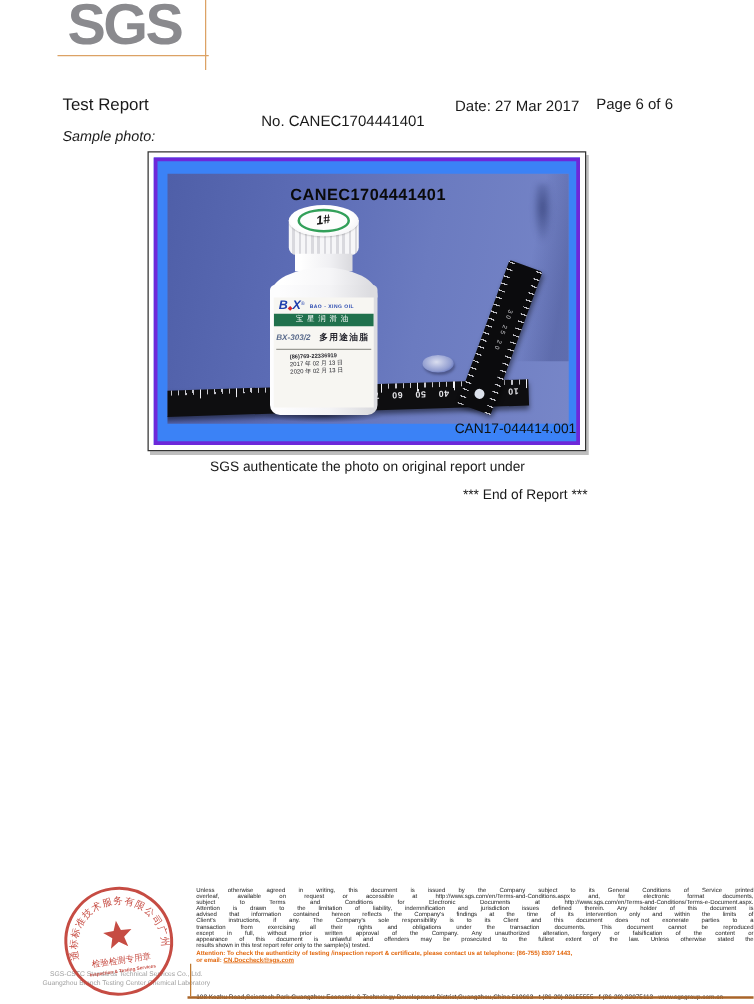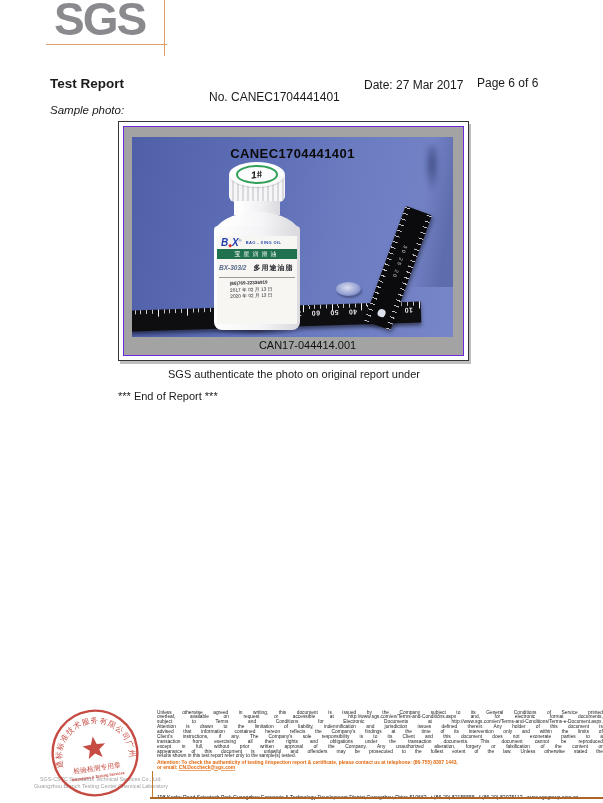--- a/index.html
+++ b/index.html
@@ -5,32 +5,32 @@
   * { margin:0; padding:0; box-sizing:border-box; }
   html,body { background:#ffffff; }
   body { width:603px; height:803px; position:relative; font-family:"Liberation Sans",sans-serif; color:#1a1a1a; overflow:hidden; }
 
   
   .logo-text { position:absolute; left:54px; top:-8px; font-size:46px; font-weight:bold; color:#8a8a8e; letter-spacing:-2px; }
   .logo-hline { position:absolute; left:46px; top:44px; width:121px; height:1px; background:#dca265; }
   .logo-vline { position:absolute; left:164px; top:0; width:1px; height:56px; background:#dca265; }
 
   
-  .hdr-title { position:absolute; left:50px; top:76px; font-size:13.5px; font-weight:bold; }
+  .hdr-title { position:absolute; left:50px; top:76px; font-size:13.5px; font-weight:normal; }
   .hdr-no    { position:absolute; left:209px; top:90px; font-size:12px; }
   .hdr-date  { position:absolute; left:364px; top:78px; font-size:12px; }
   .hdr-page  { position:absolute; left:477px; top:76px; font-size:12px; }
   .sample-label { position:absolute; left:50px; top:104px; font-size:11.5px;font-style:italic; }
 
   
   .photo-frame { position:absolute; left:118px; top:121px; width:351px; height:240px; border:1px solid #333; background:#fff; box-shadow:2px 3px 0 rgba(110,110,110,.45); }
-  .photo-inner { position:absolute; left:4px; top:4px; right:4px; bottom:4px; border:1px solid #6d28d9; background:#a3a3a3; }
+  .photo-inner { position:absolute; left:4px; top:4px; right:4px; bottom:4px; border:3px solid #6d28d9; background:#3b82f6; }
   .photo { position:absolute; left:8px; top:10px; width:321px; height:200px; overflow:hidden;
            background:linear-gradient(100deg,#4f5fa8 0%,#5d6db6 35%,#6b7bc0 62%,#7786c8 100%); }
-  .caption { position:absolute; left:0; right:0; bottom:4px; text-align:center; font-size:11px; color:#111;margin-left:28px; }
+  .caption { position:absolute; left:0; right:0; bottom:4px; text-align:right; font-size:11px; color:#111;margin-left:28px; }
 
   .photo-id { position:absolute; left:0; right:0; top:9px; text-align:center; font-size:13px; font-weight:bold; color:#0a0a0a; letter-spacing:.4px; }
   .smudge { position:absolute; left:292px; top:8px; width:16px; height:48px; background:radial-gradient(ellipse at 50% 40%, rgba(28,38,88,.55), rgba(28,38,88,0) 70%); filter:blur(2px); }
   .right-shade { position:absolute; right:0; top:0; width:48px; height:150px; background:linear-gradient(100deg, rgba(0,0,0,0) 40%, rgba(35,45,105,.28) 80%); }
   .dark-strip { position:absolute; left:0; bottom:0; width:100%; height:25px;
                 background:linear-gradient(90deg,#8a857f 0%,#55504a 7%,#2a2username 0,#241f1b 18%,#15110e 42%,#0f0c0a 100%); }
 
   
   .blob { position:absolute; left:204px; top:145px; width:25px; height:14px; border-radius:50%;
           background:radial-gradient(ellipse at 45% 40%, rgba(255,255,255,.75), rgba(255,255,255,.25) 60%, rgba(255,255,255,0) 75%);
@@ -74,21 +74,21 @@
   .lbl-model { display:flex; align-items:baseline; padding:4px 3px 2px 2px; }
   .model-code { color:#5a6b8c; font-weight:bold; font-style:italic; font-size:6.5px; }
   .product-name { color:#22222a; font-weight:bold; font-size:7px; margin-left:7px; letter-spacing:1px; }
   .lbl-div { border-top:1px solid #9a9a94; margin:2px 2px 2px 2px; }
   .lbl-info { padding-left:13px; color:#2a2a30; transform:rotate(-2deg); }
   .lbl-phone { font-size:4.6px; font-weight:bold; line-height:6.5px; }
   .lbl-date { font-size:4.8px; line-height:6.5px; }
 
   
   .auth-note { position:absolute; left:118px; top:368px; width:352px; text-align:center; font-size:11px; }
-  .end-note  { position:absolute; left:118px; top:390px; width:352px; text-align:left; font-size:11px; }
+  .end-note  { position:absolute; left:118px; top:390px; width:352px; text-align:right; font-size:11px; }
 
   
   .f-vline { position:absolute; left:152px; top:771px; width:1px; height:26px; background:#c07a30; }
   .f-hline { position:absolute; left:150px; top:797px; width:453px; height:2px; background:#a9652a; }
 
   .company-lines { position:absolute; left:8px; top:776px; width:186px; }
   .company-inner { transform:scale(.6); transform-origin:0 0; width:310px; text-align:center; color:#a0a0a0; font-size:9px; line-height:11.5px; }
 
   .stamp { position:absolute; left:49px; top:707px; width:92px; height:92px; transform:rotate(-8deg); opacity:.9; z-index:3; }
 

